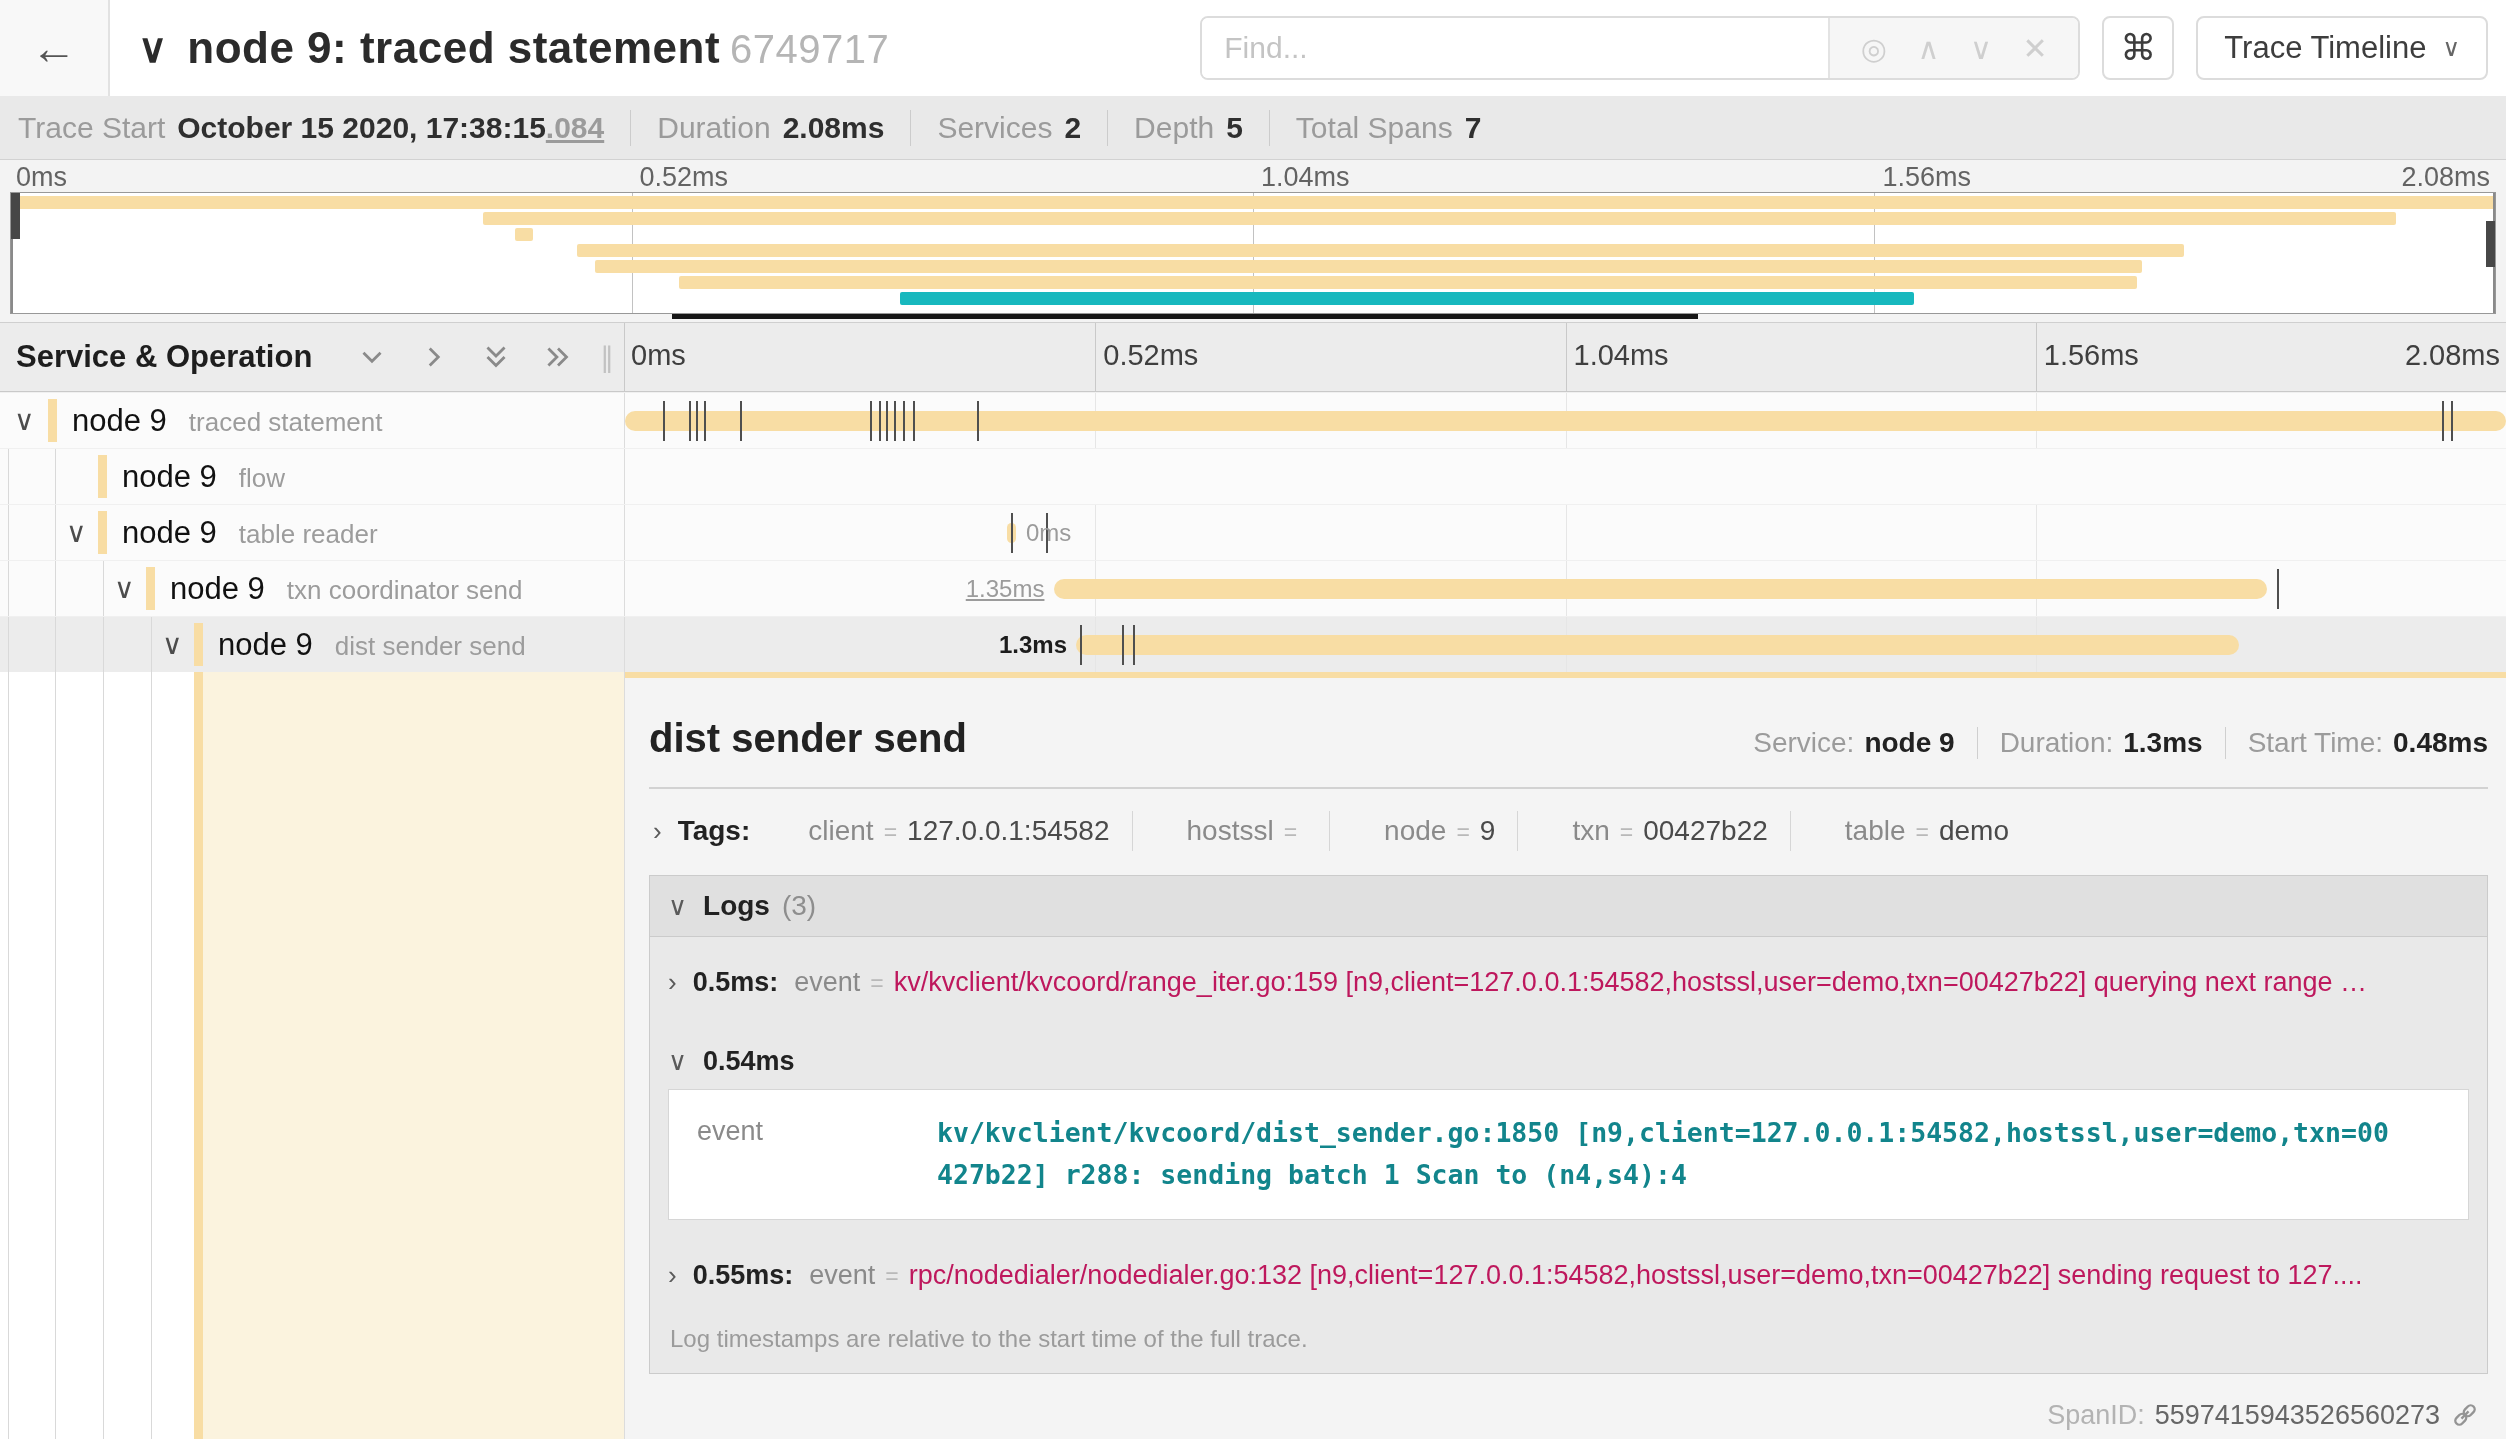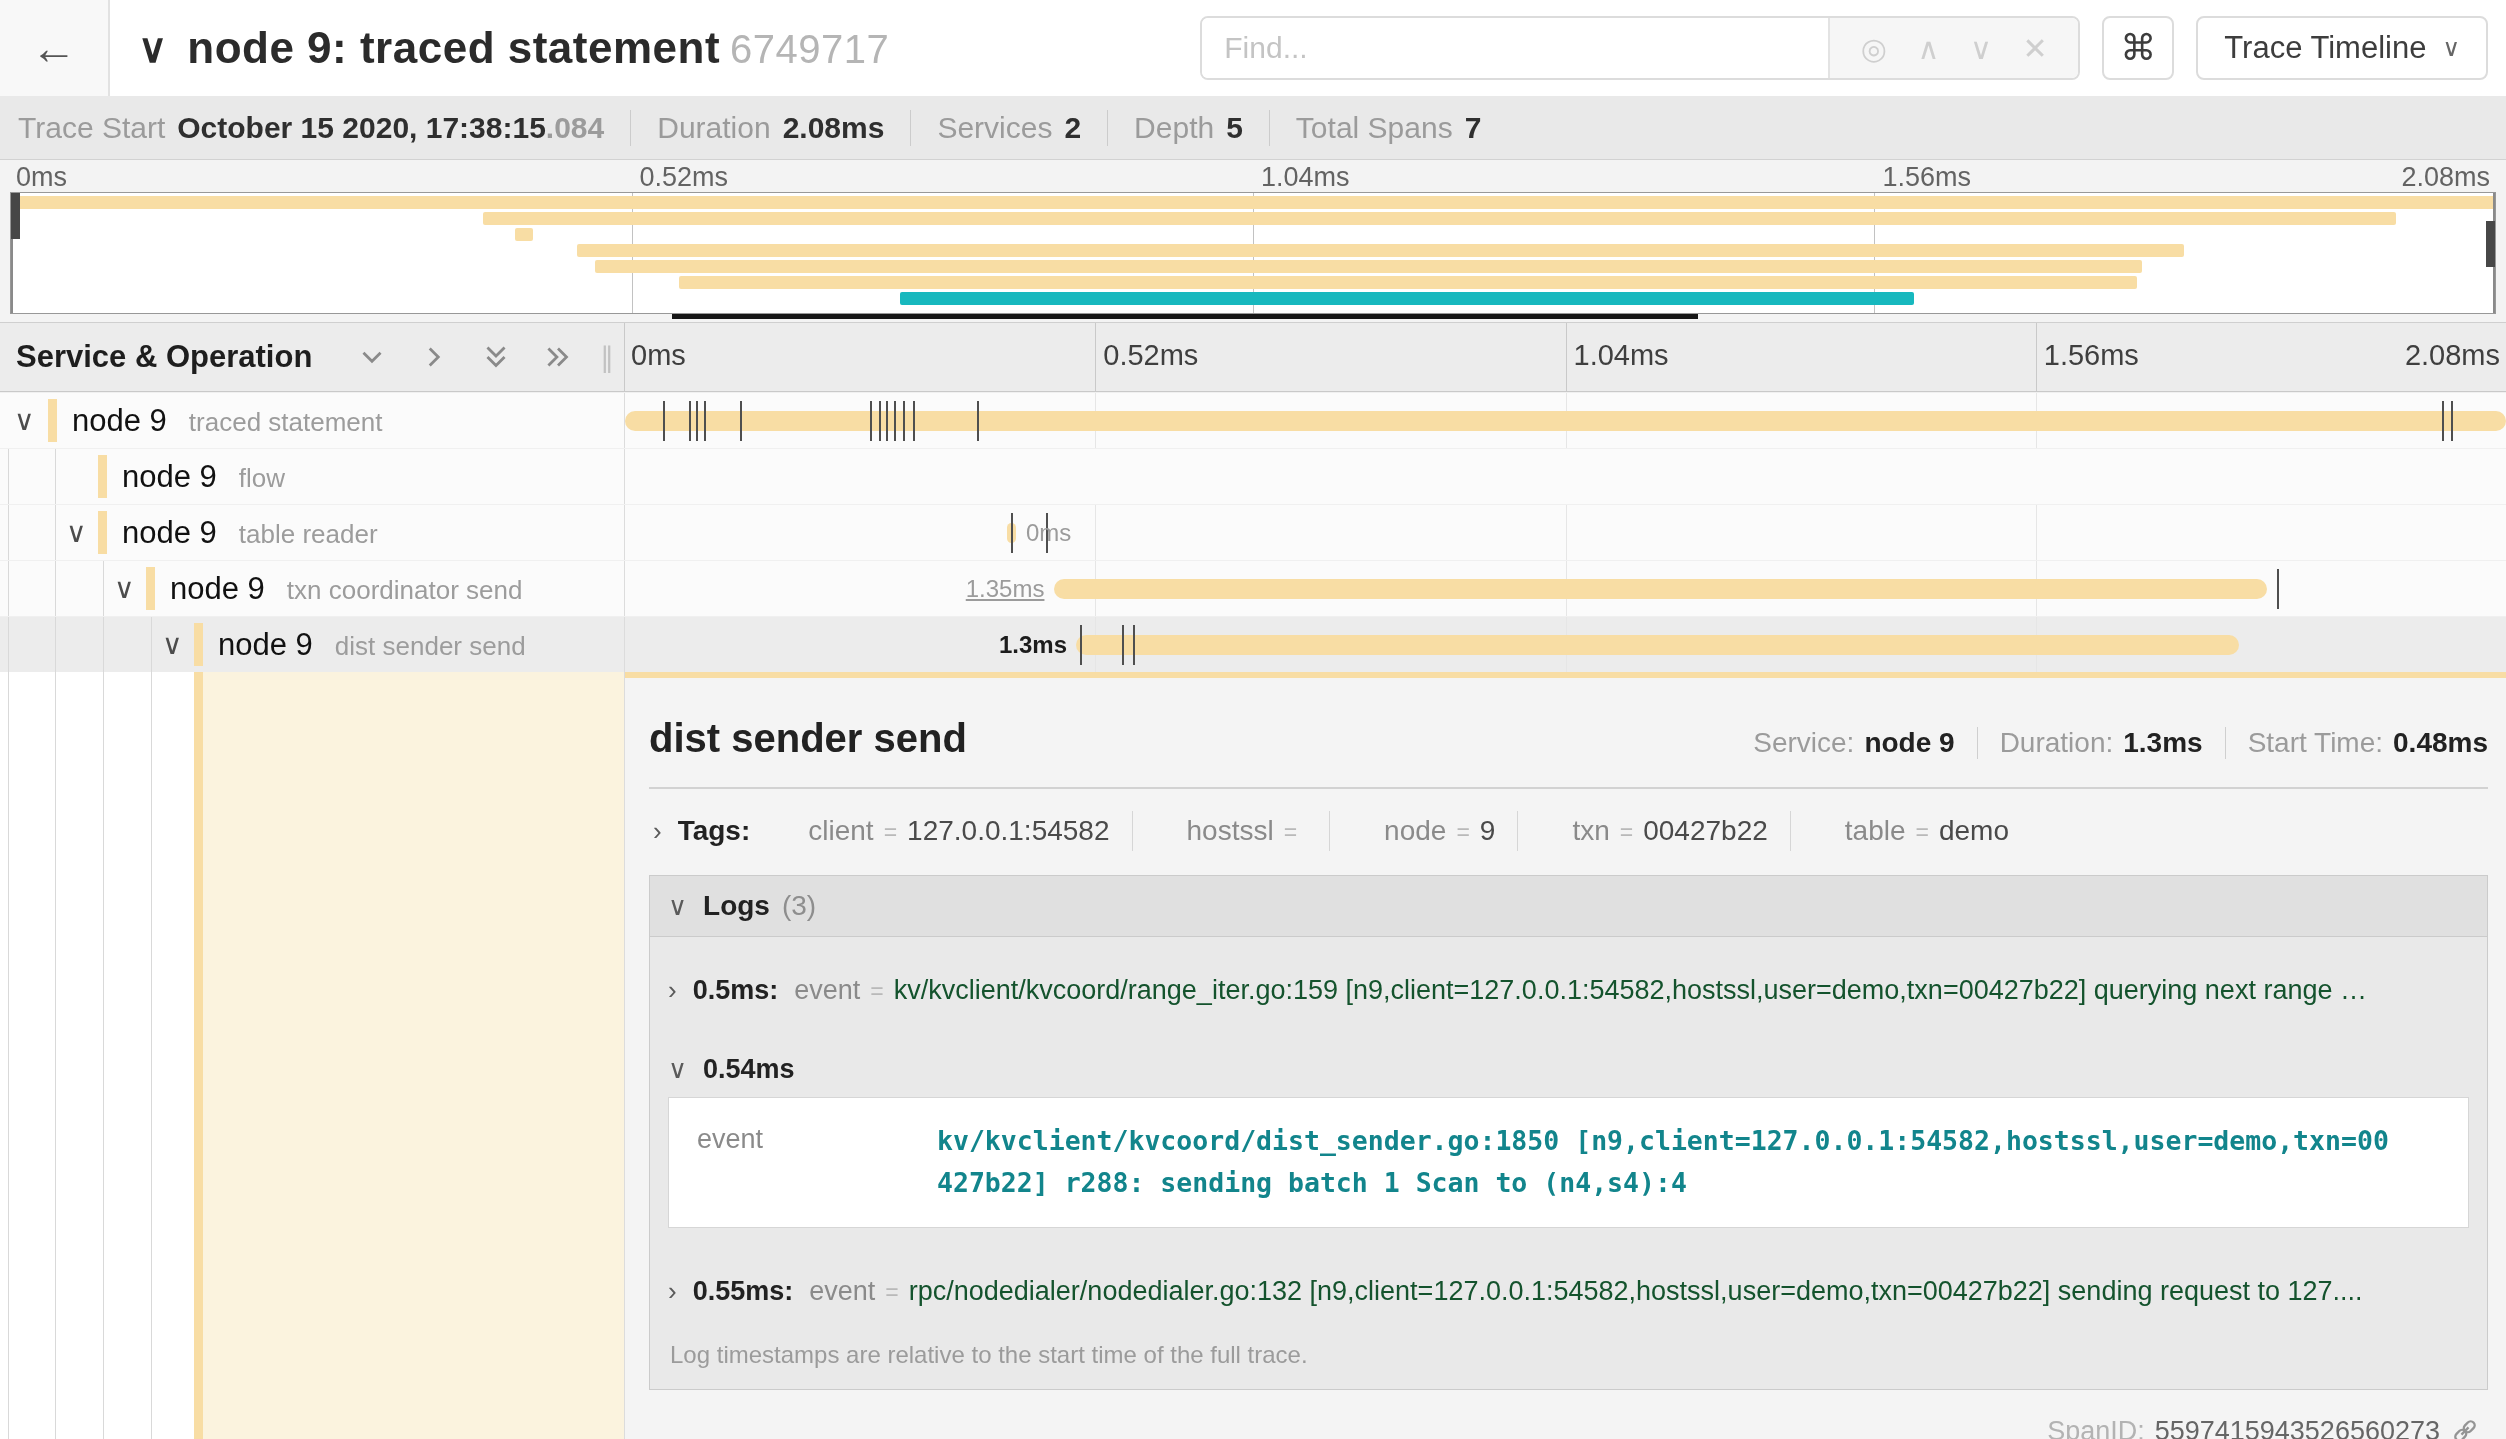--- a/index.html
+++ b/index.html
@@ -27,21 +27,21 @@
   .view-btn { height:64px; border:2px solid #dcdcdc; border-radius:8px; background:#fff; padding:8px 26px;
     display:flex; align-items:center; gap:16px; font-size:31px; color:#3d3d3d; cursor:pointer; }
   .view-btn .small-chev { font-size:24px; color:#666; }
 
   
   .summary-bar { height:64px; background:#e9e9e9; border-bottom:1px solid #d2d2d2;
     display:flex; align-items:center; padding:0 18px; font-size:30px; }
   .summary-item { display:flex; align-items:center; }
   .summary-item .lbl { color:#9b9b9b; margin-right:12px; }
   .summary-item .val { color:#2f2f2f; font-weight:700; }
-  .summary-item .sfx { color:#9b9b9b; font-weight:700; }
+  .summary-item .sfx { color:#9b9b9b; font-weight:700;text-decoration:underline; }
   .summary-sep { width:1px; height:36px; background:#cccccc; margin:0 26px; }
 
   
   .minimap-section { background:#f3f3f3; padding:2px 10px 0 10px; height:162px; }
   .minimap-ticks { position:relative; height:30px; font-size:27px; color:#636363; }
   .minimap-ticks .tick-label { position:absolute; top:0; white-space:nowrap; }
   .minimap-canvas { position:relative; height:122px; background:#fff; border:1px solid #989898; overflow:visible; }
   .mm-grid { position:absolute; top:0; bottom:0; width:1px; background:#c2c2c2; }
   .mm-bar { position:absolute; height:13px; border-radius:2px; }
   .scrub-line { position:absolute; top:0; bottom:0; width:2px; background:#8a8a8a; }
@@ -100,21 +100,21 @@
   .tag-val { color:#4a4a4a; }
   .logs-box { border:1px solid #cbcbcb; background:#e9e9e9; margin-top:4px; }
   .logs-header { background:#e0e0e0; border-bottom:1px solid #cbcbcb; padding:14px 18px; display:flex; align-items:center; font-size:28px; cursor:pointer; }
   .logs-title { font-weight:700; color:#222; margin-right:12px; }
   .logs-count { color:#8e8e8e; }
   .logs-body { padding:6px 18px 0 18px; }
   .log-line { display:flex; align-items:baseline; padding:24px 0; font-size:27px; white-space:nowrap; overflow:hidden; cursor:pointer; }
   .log-time { font-weight:700; color:#222; margin-right:16px; }
   .log-key { color:#8a8a8a; }
   .log-eq { color:#b9b9b9; font-size:23px; margin:0 10px; }
-  .log-text { color:#14532d; overflow:hidden; text-overflow:ellipsis;margin-top:8px; }
+  .log-text { color:#be185d; overflow:hidden; text-overflow:ellipsis; }
   .kv-box { background:#fff; border:1px solid #d6d6d6; margin:2px 0 16px 0; padding:22px 28px; display:flex; }
   .kv-key { width:240px; color:#8a8a8a; font-size:27px; padding-top:4px; }
   .kv-value { font-family:"DejaVu Sans Mono", monospace; font-size:26.5px; color:#12858c; line-height:1.6; font-weight:700; }
   .logs-note { color:#9b9b9b; font-size:24px; padding:10px 0 20px 2px; }
   .spanid-row { display:flex; justify-content:flex-end; align-items:center; padding:26px 8px 22px 0; font-size:27px; gap:10px; }
   .spanid-label { color:#b3b3b3; }
   .spanid-value { color:#666; }
   .link-icon { cursor:pointer; }
 </style>
 </head>

